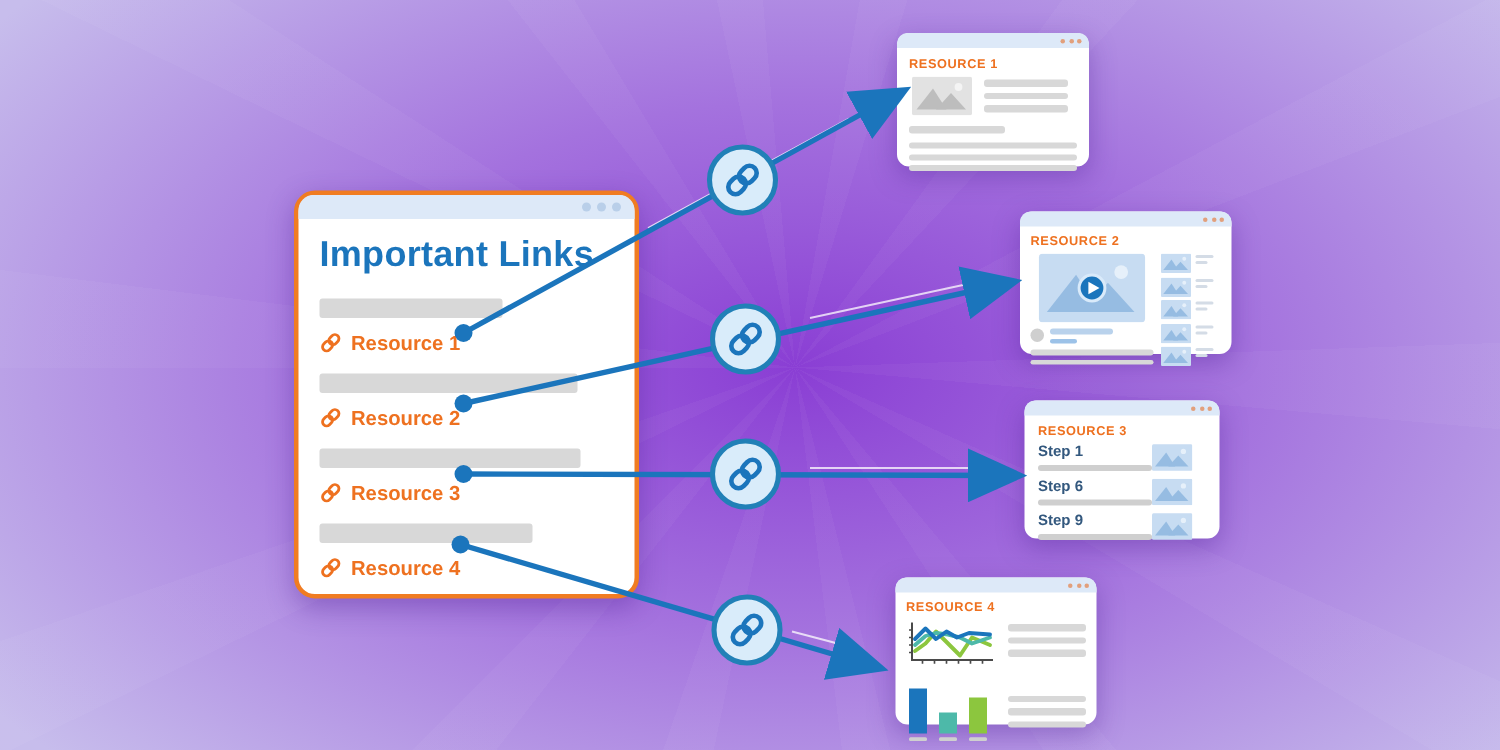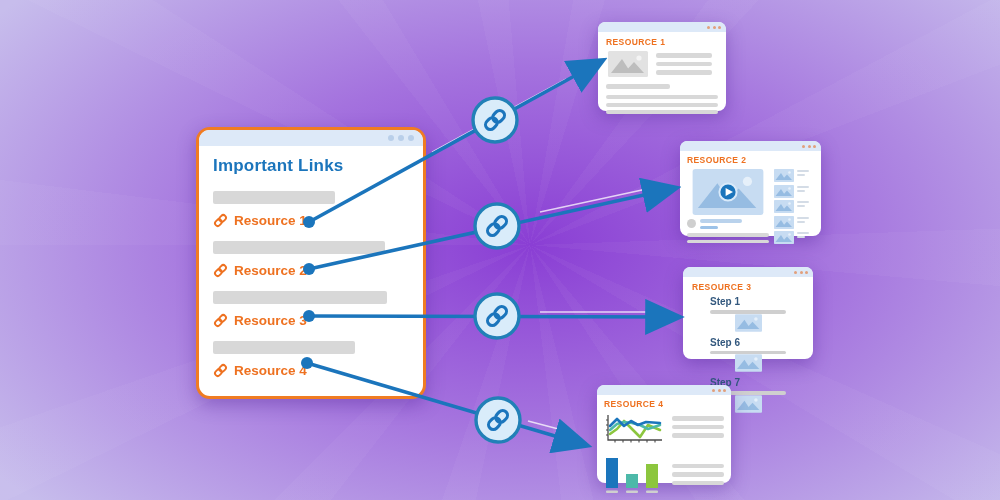--- a/index.html
+++ b/index.html
@@ -12,21 +12,21 @@
   
   .win{position:absolute;background:#fff;border-radius:8px;box-shadow:0 6px 18px rgba(70,25,140,.35);}
   .titlebar{height:10px;background:var(--titlebar);border-radius:7px 7px 0 0;display:flex;align-items:center;justify-content:flex-end;padding-right:5px;gap:2.5px;}
   .titlebar .dot{width:3px;height:3px;border-radius:50%;background:var(--small-dot);}
   .gbar{background:var(--gray-bar);border-radius:2px;}
   
   .main-win{left:196px;top:127px;width:224px;height:266px;border:3px solid var(--orange);border-radius:14px;z-index:1;}
   .main-win .titlebar{height:16px;border-radius:10px 10px 0 0;padding-right:9px;gap:4px;}
   .main-win .titlebar .dot{width:6px;height:6px;background:var(--titlebar-dot);}
   .main-body{padding:10px 14px 0 14px;}
-  .main-title{color:var(--blue);font-size:17px;font-weight:bold;margin:0 0 15px 0;letter-spacing:.2px;}
+  .main-title{color:var(--blue);font-size:24px;font-weight:bold;margin:0 0 15px 0;letter-spacing:.2px;}
   .link-block .bar{height:13px;margin-bottom:8px;}
   .link-row{display:flex;align-items:center;gap:6px;height:17px;margin-bottom:12px;cursor:pointer;}
   .link-row .lbl{color:var(--orange-text);font-size:13.5px;font-weight:bold;}
   
   .r-title{color:var(--orange-text);font-size:8.5px;font-weight:bold;letter-spacing:.4px;margin:0 0 4px 0;}
   .rw1{left:598px;top:22px;width:128px;height:89px;z-index:2;}
   .rw2{left:680px;top:141px;width:141px;height:95px;z-index:2;}
   .rw3{left:683px;top:267px;width:130px;height:92px;z-index:2;}
   .rw4{left:597px;top:385px;width:134px;height:98px;z-index:2;}
   .rbody{padding:5px 8px 0 8px;}
@@ -34,21 +34,21 @@
   .stack{display:flex;flex-direction:column;gap:4px;}
   .img-gray{--img-bg:var(--img-gray-bg);--img-fg:var(--img-gray-fg);--img-sun:#f4f4f4;}
   .img-blue{--img-bg:var(--img-blue-bg);--img-fg:var(--img-blue-fg);--img-sun:#e6f0fa;}
   
   .video-wrap{position:relative;width:82px;height:46px;}
   .play{position:absolute;left:50%;top:50%;transform:translate(-50%,-50%);}
   .avatar{width:9px;height:9px;border-radius:50%;background:#cfcfcf;}
   .thumb-row{display:flex;gap:3px;align-items:flex-start;}
   .tline{height:2px;width:12px;background:#d4dce6;border-radius:1px;}
   
-  .step-row{display:flex;align-items:center;margin-bottom:5px;flex-direction:column;}
+  .step-row{display:flex;align-items:center;margin-bottom:5px;}
   .step-lbl{color:var(--step-text);font-size:10px;font-weight:bold;}
   .step-bar{width:76px;height:3.5px;background:#cfcfcf;border-radius:2px;margin-top:3px;}
   
   .overlay{position:absolute;left:0;top:0;z-index:3;pointer-events:none;}
 </style>
 </head>
 <body>
 
 <svg width="0" height="0" style="position:absolute">
   <defs>
@@ -247,21 +247,21 @@
         <div>
             <div class="step-lbl">Step 6</div>
             <div class="step-bar"></div>
           </div>
         <svg class="img-blue" width="27" height="18">
             <use href="#sym-mountain"></use>
           </svg>
       </div>
       <div class="step-row">
         <div>
-            <div class="step-lbl">Step 7</div>
+            <div class="step-lbl">Step 9</div>
             <div class="step-bar"></div>
           </div>
         <svg class="img-blue" width="27" height="18">
             <use href="#sym-mountain"></use>
           </svg>
       </div>
     </div>
   </div>
 
   <div class="win rw4">

